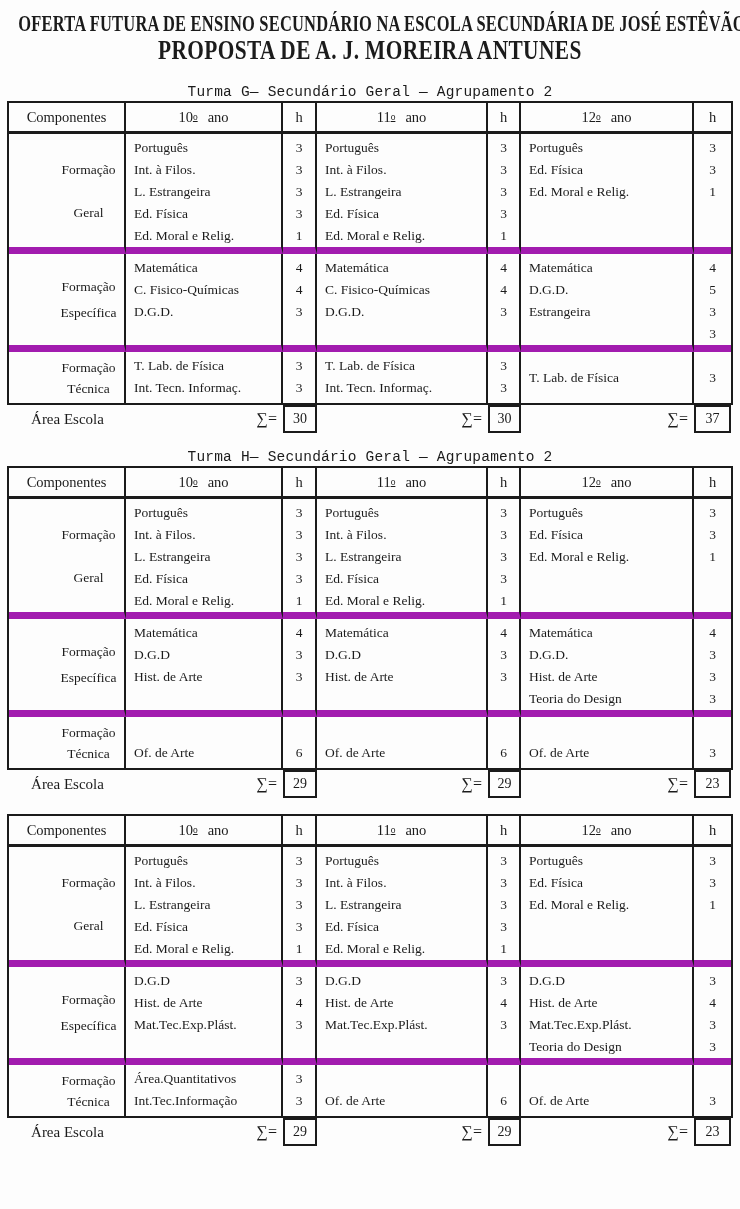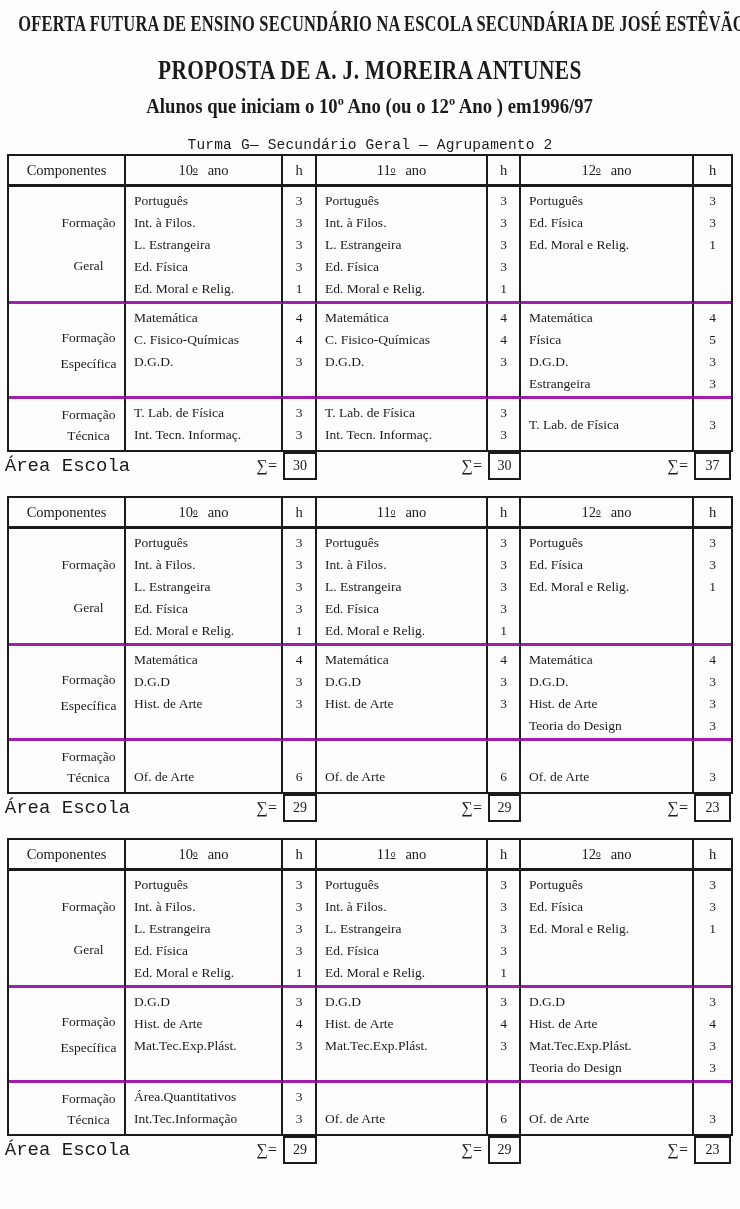--- a/index.html
+++ b/index.html
@@ -7,21 +7,21 @@
   body {
     width: 740px; height: 1209px; overflow: hidden;
     font-family: "Liberation Serif", serif;
     color: #1b1b1b;
   }
   .page { width: 740px; height: 1209px; padding: 14px 7px 0 7px; background: #fdfdfd; }
 
   
   .doc-header { text-align: center; margin-bottom: 14px; }
   .hline { white-space: nowrap; }
-  .h1 { margin-bottom: 20px; height: 24px; }
+  .h1 { margin-bottom: 0; height: 24px; }
   .h1 > span { display: inline-block; font-weight: bold; font-size: 17px; letter-spacing: 0.2px; transform: scale(0.97, 1.32); transform-origin: center; }
   .h2 { margin-bottom: 7px; height: 30px; }
   .h2 > span { display: inline-block; font-weight: bold; font-size: 23px; letter-spacing: 0.4px; transform: scale(0.93, 1.2); transform-origin: center; }
   .h3 { height: 26px; }
   .h3 > span { display: inline-block; font-weight: bold; font-size: 19.5px; transform: scale(0.96, 1.1); transform-origin: center; }
 
   
   .turma { margin-top: 16px; }
   .turma-title { text-align: center; font-size: 14.5px; margin-bottom: 1px; letter-spacing: 0.2px; font-family: Liberation Mono, monospace; }
 
@@ -36,57 +36,56 @@
   .tgrid > div:nth-child(7n) { border-right: none; }
 
   .hcell {
     height: 31px; display: flex; align-items: center; justify-content: center;
     border-bottom: 3px solid #1b1b1b; font-size: 14.5px; white-space: nowrap;
   }
   .ord { font-size: 9.5px; text-decoration: underline; vertical-align: 5px; line-height: 0; }
   .yword { margin-left: 10px; text-align: center; }
 
   .cell { display: flex; flex-direction: column; }
-  .bb { border-bottom: 3px solid #a21caf; }
+  .bb { border-bottom: 7px solid #a21caf; }
 
   .subj, .hrs { padding-top: 3px; }
   .line { height: 22px; line-height: 22px; font-size: 13.5px; white-space: nowrap; }
   .subj .line { padding-left: 8px; }
   .hrs .line { text-align: center; }
   .v-center { justify-content: center; padding-top: 0; }
   .v-bottom { justify-content: flex-end; padding-top: 0; padding-bottom: 4px; }
 
   .comp { align-items: center; justify-content: center; padding-left: 44px; }
   .comp .cline { font-size: 13.5px; line-height: 17px; height: 17px; }
   .g0 { row-gap: 26px; }
   .g1 { row-gap: 9px; }
   .g2 { row-gap: 4px; }
 
   
   .area-row {
     display: grid;
     grid-template-columns: 117px 157px 34px 171px 33px 173px 37px;
     width: 726px; height: 28px; padding: 0 2px;
   }
-  .a-label { display: flex; align-items: center; justify-content: center; font-size: 19px; white-space: nowrap; font-family: Liberation Mono, monospace; }
+  .a-label { display: flex; align-items: center; justify-content: center; font-size: 15px; white-space: nowrap; }
   .a-sigma { display: flex; align-items: center; justify-content: flex-end; padding-right: 6px; font-size: 16px; }
   .a-box {
     border: 2px solid #1b1b1b; display: flex; align-items: center; justify-content: center;
     font-size: 14px; background: #fdfdfd;
   }
 </style>
 </head>
 <body>
 
 <div class="page">
 
   <header class="doc-header">
     <div class="hline h1"><span>OFERTA FUTURA DE ENSINO SECUNDÁRIO NA ESCOLA SECUNDÁRIA DE JOSÉ ESTÊVÃO</span></div>
     <div class="hline h2"><span>PROPOSTA DE A. J. MOREIRA ANTUNES</span></div>
-    <div class="hline h3"><span>Alunos que iniciam o 10º Ano (ou o 12º Ano ) em1996/97</span></div>
   </header>
 
   <section class="turma">
     <div class="turma-title">Turma G— Secundário Geral — Agrupamento 2</div>
     <div class="tgrid">
         <div class="hcell">Componentes</div>
         <div class="hcell">
           <span>10</span>
           <sup class="ord">o</sup>
           <span class="yword">ano</span>
@@ -165,21 +164,20 @@
           <div class="line">C. Fisico-Químicas</div>
           <div class="line">D.G.D.</div>
         </div>
         <div class="cell bb hrs" style="min-height: 95px;">
           <div class="line">4</div>
           <div class="line">4</div>
           <div class="line">3</div>
         </div>
         <div class="cell bb subj" style="min-height: 95px;">
           <div class="line">Matemática</div>
-          <div class="line">Física</div>
           <div class="line">D.G.D.</div>
           <div class="line">Estrangeira</div>
         </div>
         <div class="cell bb hrs" style="min-height: 95px;">
           <div class="line">4</div>
           <div class="line">5</div>
           <div class="line">3</div>
           <div class="line">3</div>
         </div>
         <div class="cell comp g2" style="min-height: 51px;">
@@ -214,20 +212,21 @@
         <div class="a-sigma">∑=</div>
         <div class="a-box">30</div>
         <div class="a-sigma">∑=</div>
         <div class="a-box">30</div>
         <div class="a-sigma">∑=</div>
         <div class="a-box">37</div>
       </div>
   </section>
 
   <section class="turma">
+    <div class="turma-title">Turma H— Secundário Geral — Agrupamento 2</div>
     <div class="tgrid">
         <div class="hcell">Componentes</div>
         <div class="hcell">
           <span>10</span>
           <sup class="ord">o</sup>
           <span class="yword">ano</span>
         </div>
         <div class="hcell">h</div>
         <div class="hcell">
           <span>11</span>

